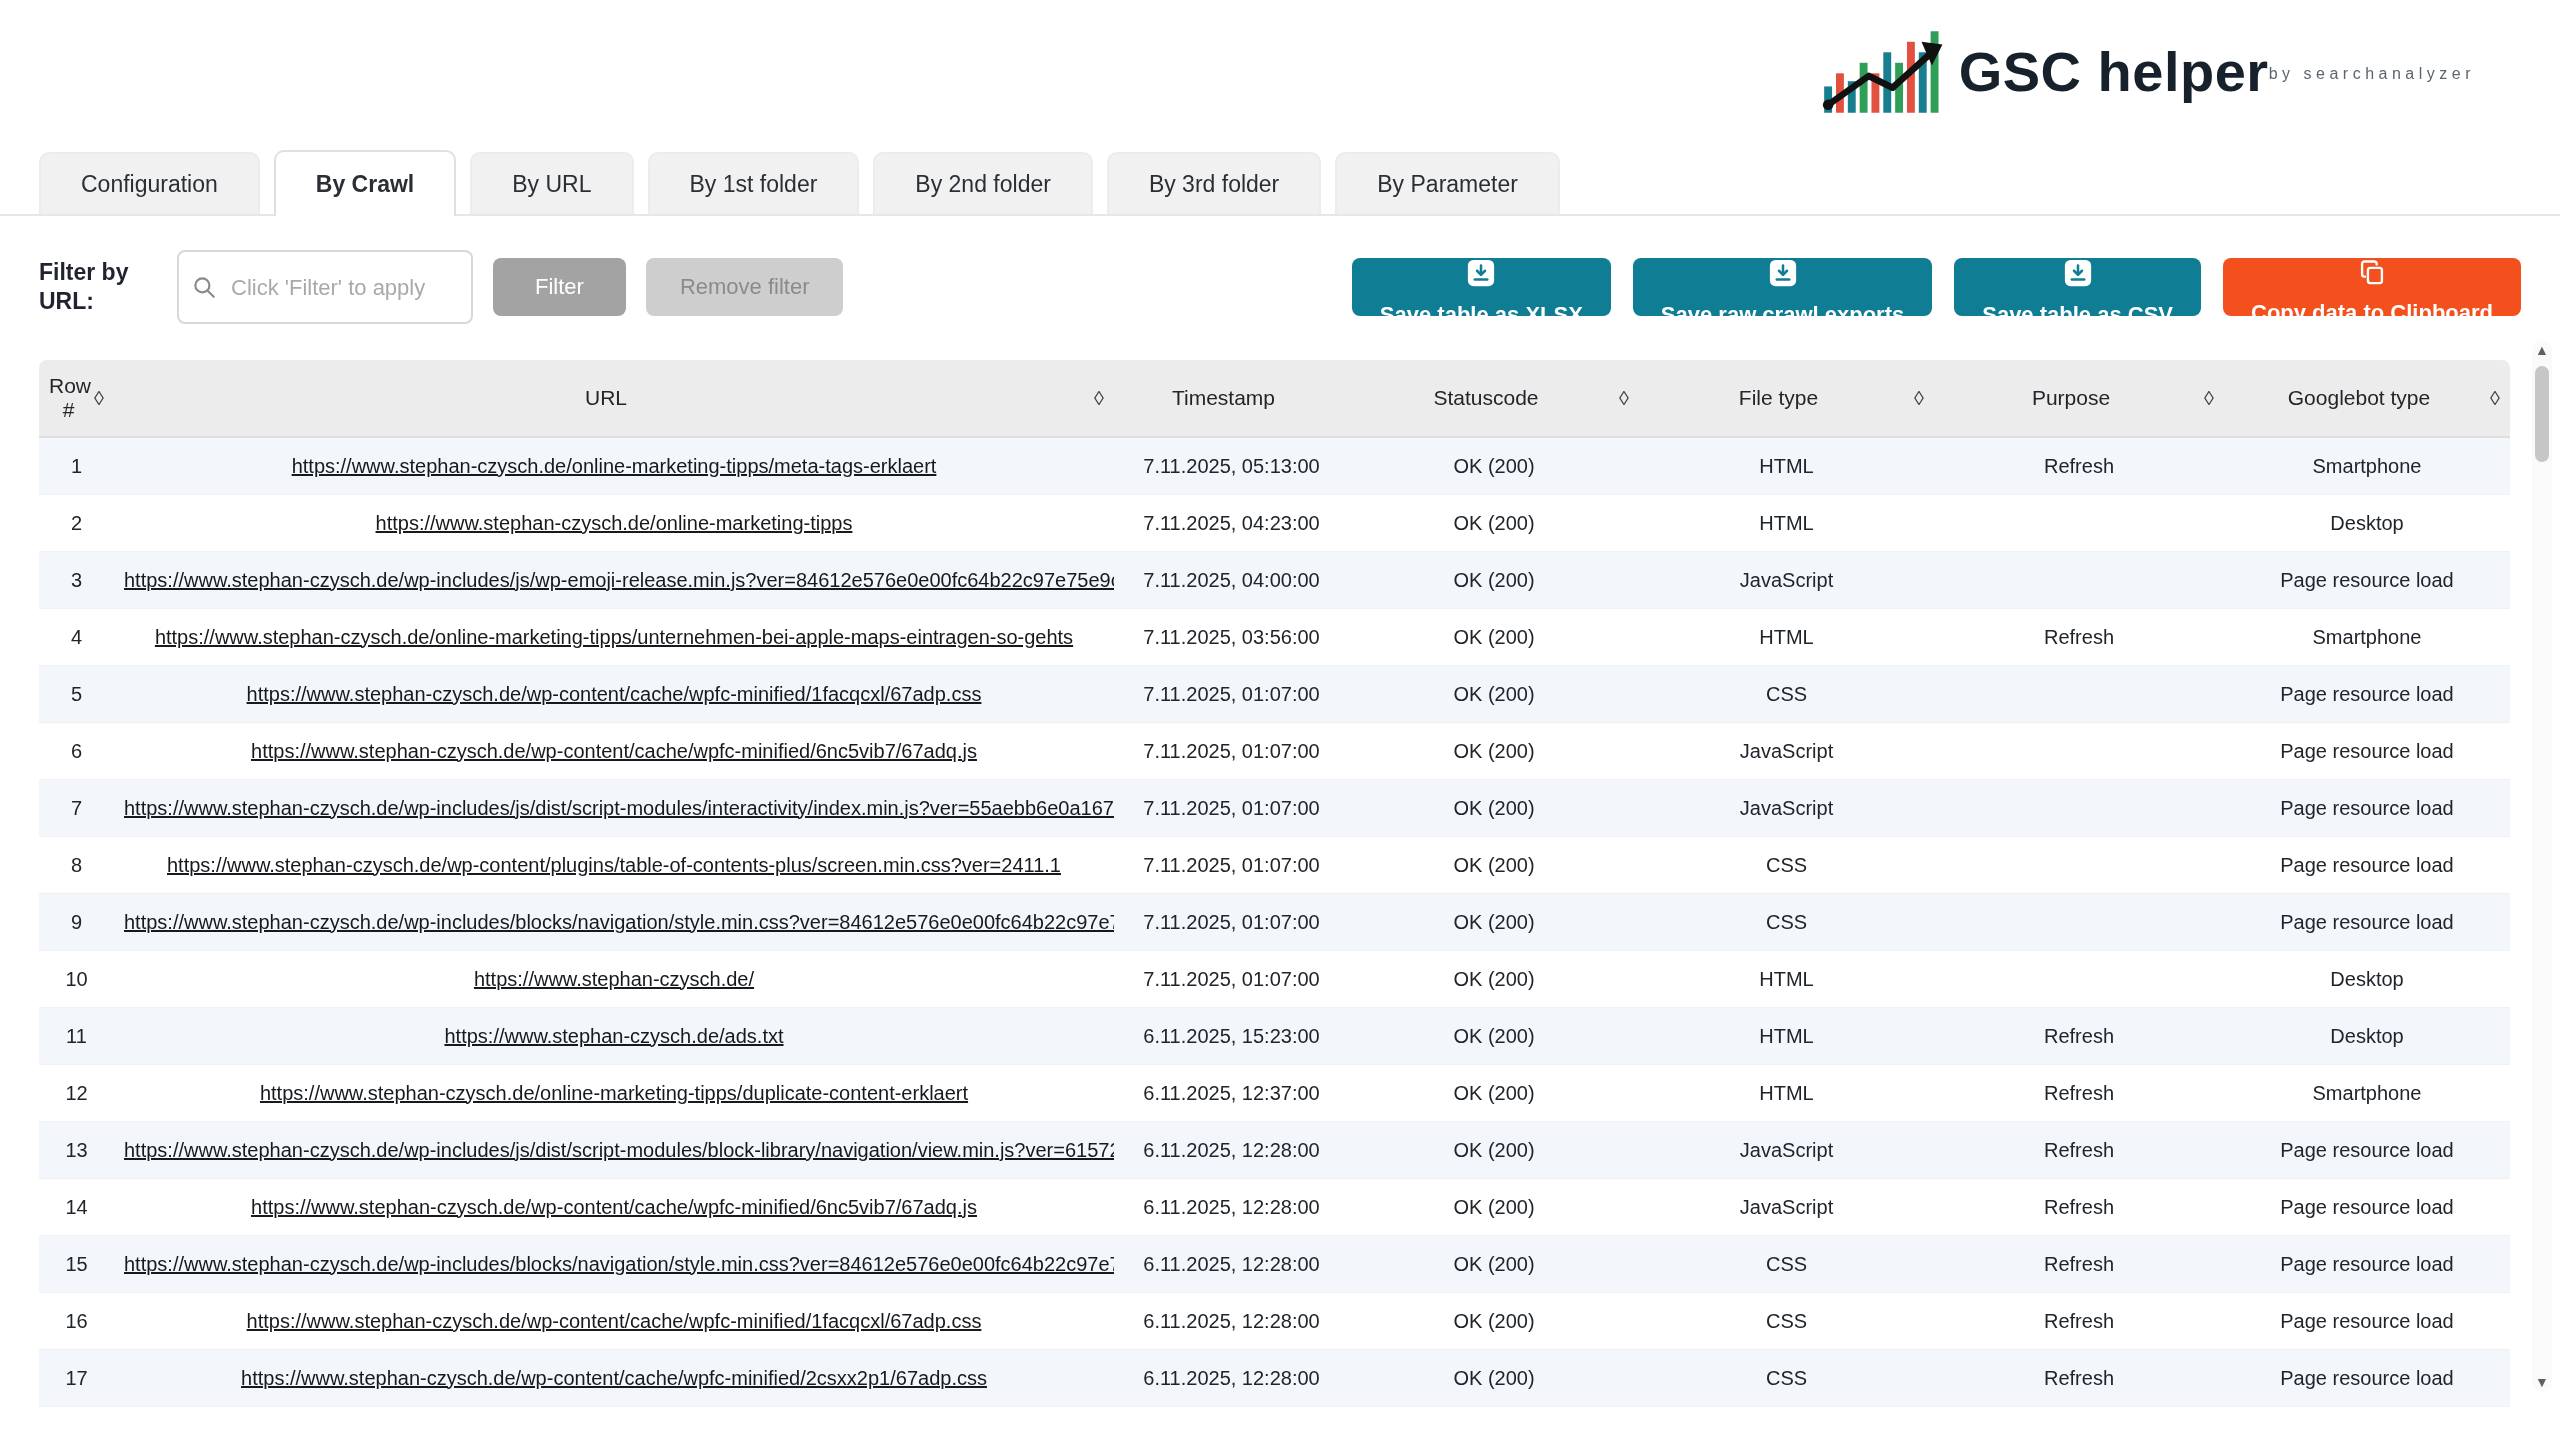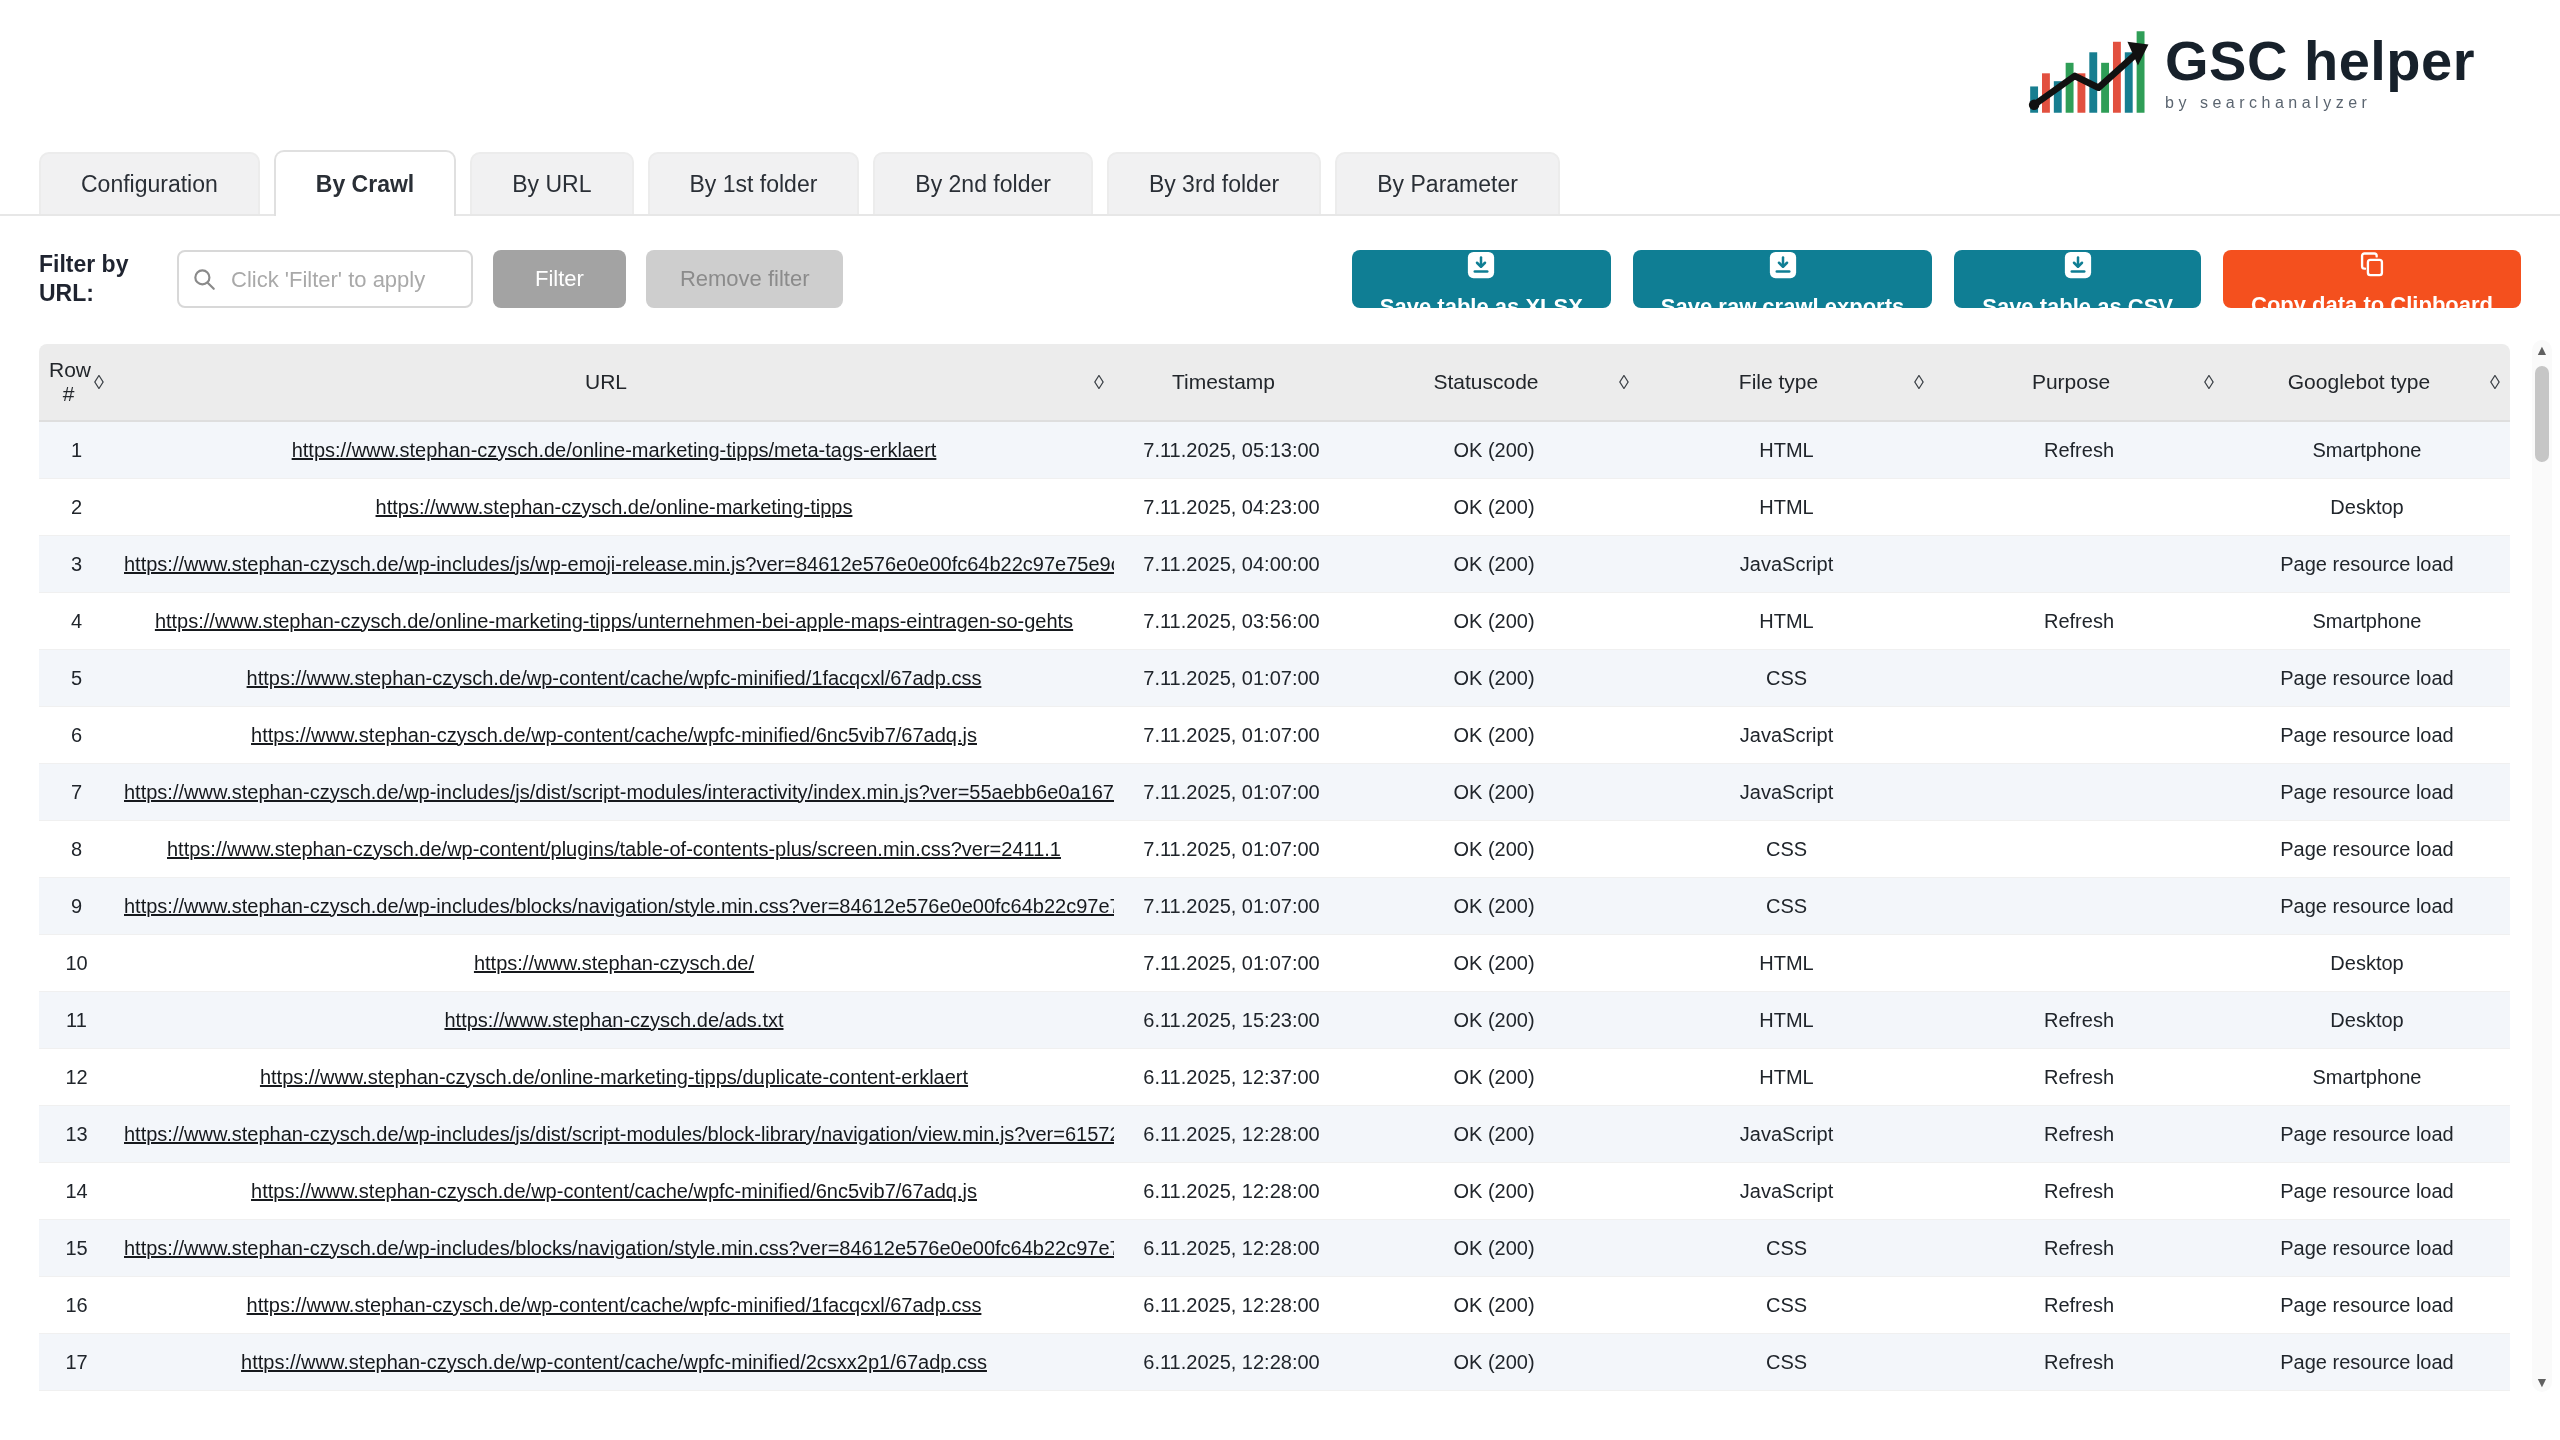--- a/index.html
+++ b/index.html
@@ -6,21 +6,21 @@
   * { box-sizing: border-box; }
   html, body { margin:0; padding:0; background:#ffffff; }
   .page {
     width:2560px; height:1440px; position:relative; overflow:hidden;
     font-family:"Liberation Sans", sans-serif; color:#1f2430; background:#fff;
   }
 
   
   .header { height:150px; position:relative; }
   .logo { position:absolute; right:85px; top:26px; display:flex; align-items:center; gap:16px; }
-  .logo-text { display:flex; flex-direction:column; align-items:flex-start; }
+  .logo-text { display:flex; flex-direction:row; align-items:center; }
   .logo-title { font-size:56px; font-weight:600; color:#17212b; letter-spacing:0.5px; line-height:1.05; }
   .logo-sub { font-size:16px; letter-spacing:4.5px; color:#5b6570; margin-top:4px; }
 
   
   .tabs {
     display:flex; gap:14px; padding:0 39px; align-items:flex-end;
     height:66px; border-bottom:2px solid #e7e7e7;
   }
   .tab {
     background:#f1f1f2; border:2px solid #ececec; border-bottom:none;
@@ -31,21 +31,21 @@
   .tab.active {
     background:#fff; border:2px solid #e0e0e0; border-bottom:none;
     font-weight:700; height:66px; margin-bottom:-2px;
   }
 
   
   .toolbar { display:flex; align-items:center; padding:0 39px; margin-top:34px; gap:20px; }
   .filter-label { font-weight:700; font-size:23px; line-height:1.25; width:118px; }
   .search { position:relative; width:296px; }
   .search input {
-    width:100%; height:58px; border:2px solid #d8d8d8; border-radius:8px;
+    width:100%; height:74px; border:2px solid #d8d8d8; border-radius:8px;
     padding:1px 14px 0 52px; font-size:22px; color:#333; outline:none;
     font-family:"Liberation Sans", sans-serif;
   }
   .search input::placeholder { color:#a9a9a9; }
   .search .search-icon { position:absolute; left:14px; top:50%; transform:translateY(-50%); line-height:0; }
   .btn { border:none; border-radius:8px; height:58px; font-size:22px; cursor:pointer; font-family:"Liberation Sans", sans-serif; }
   .btn-filter { background:#a3a3a3; color:#fff; padding:0 42px; }
   .btn-remove { background:#cecece; color:#8b8b8b; padding:0 34px; cursor:default; }
   .actions { margin-left:auto; display:flex; gap:22px; }
   .btn-action {

